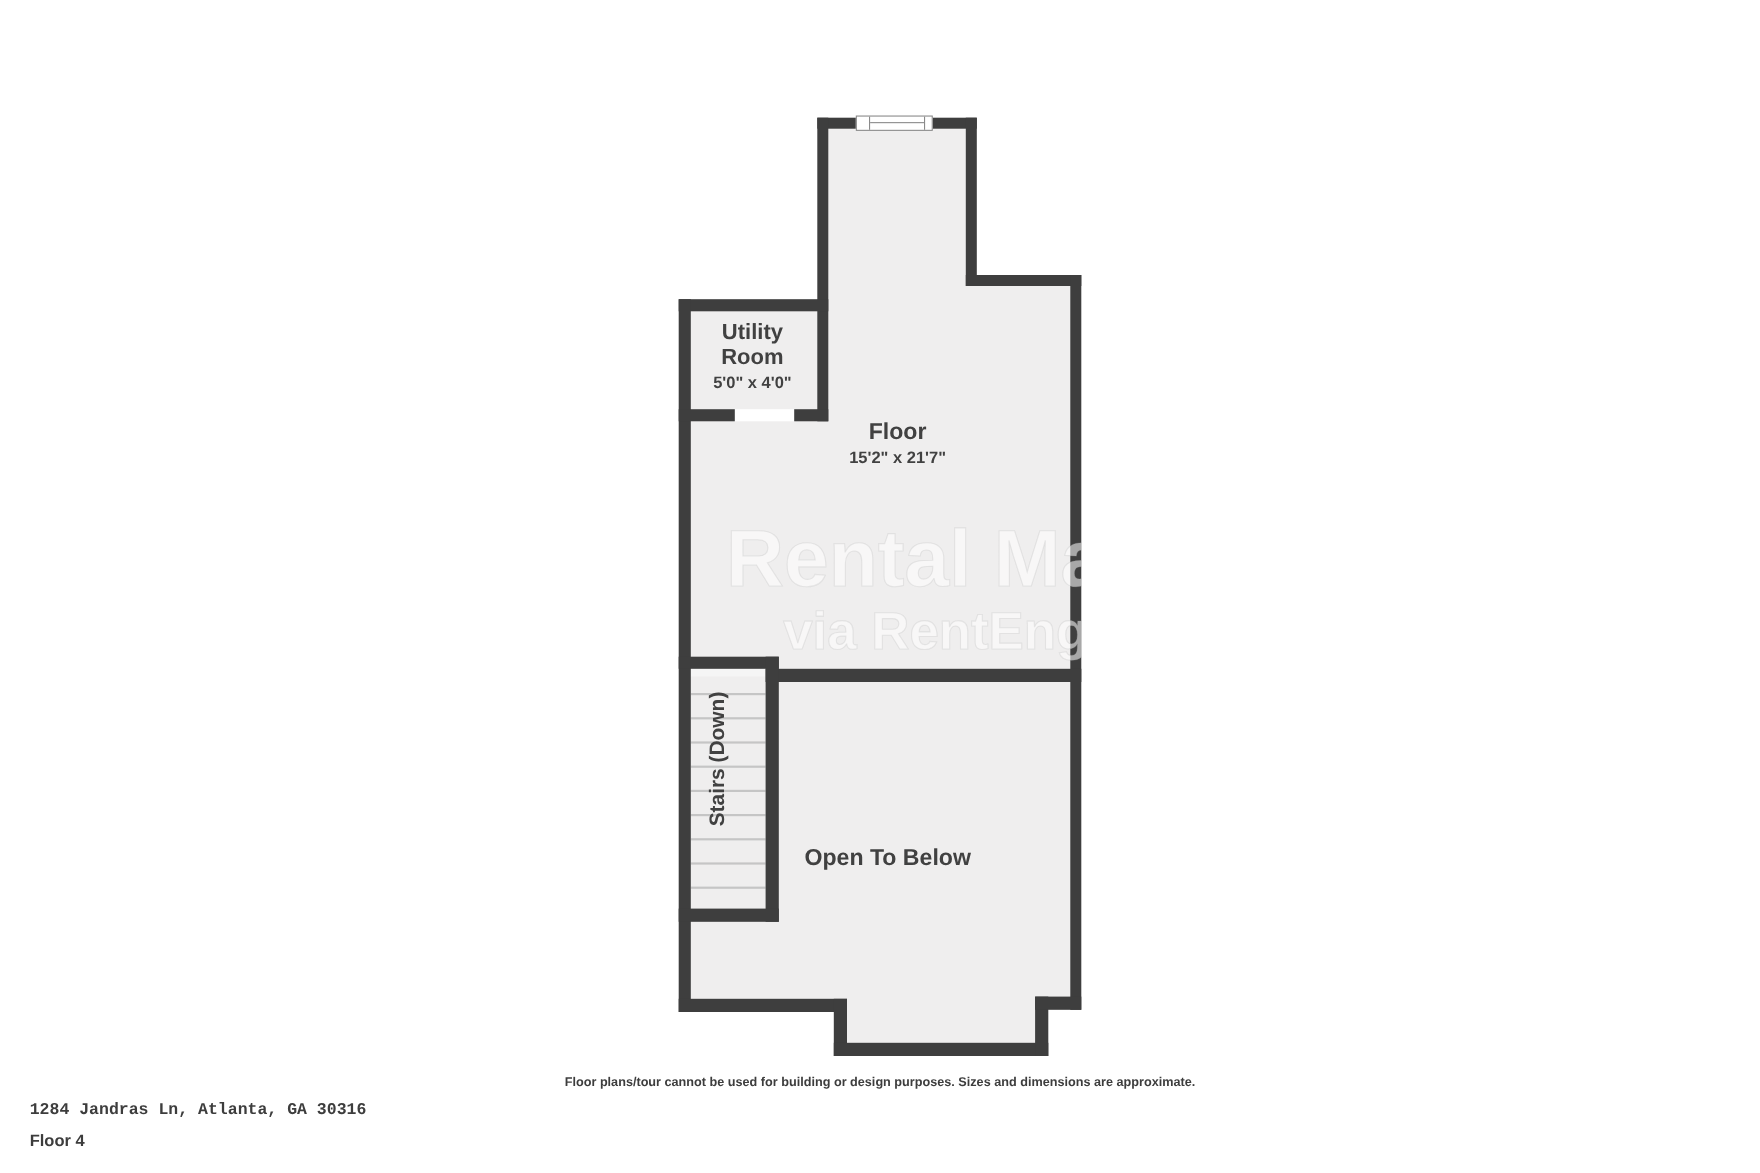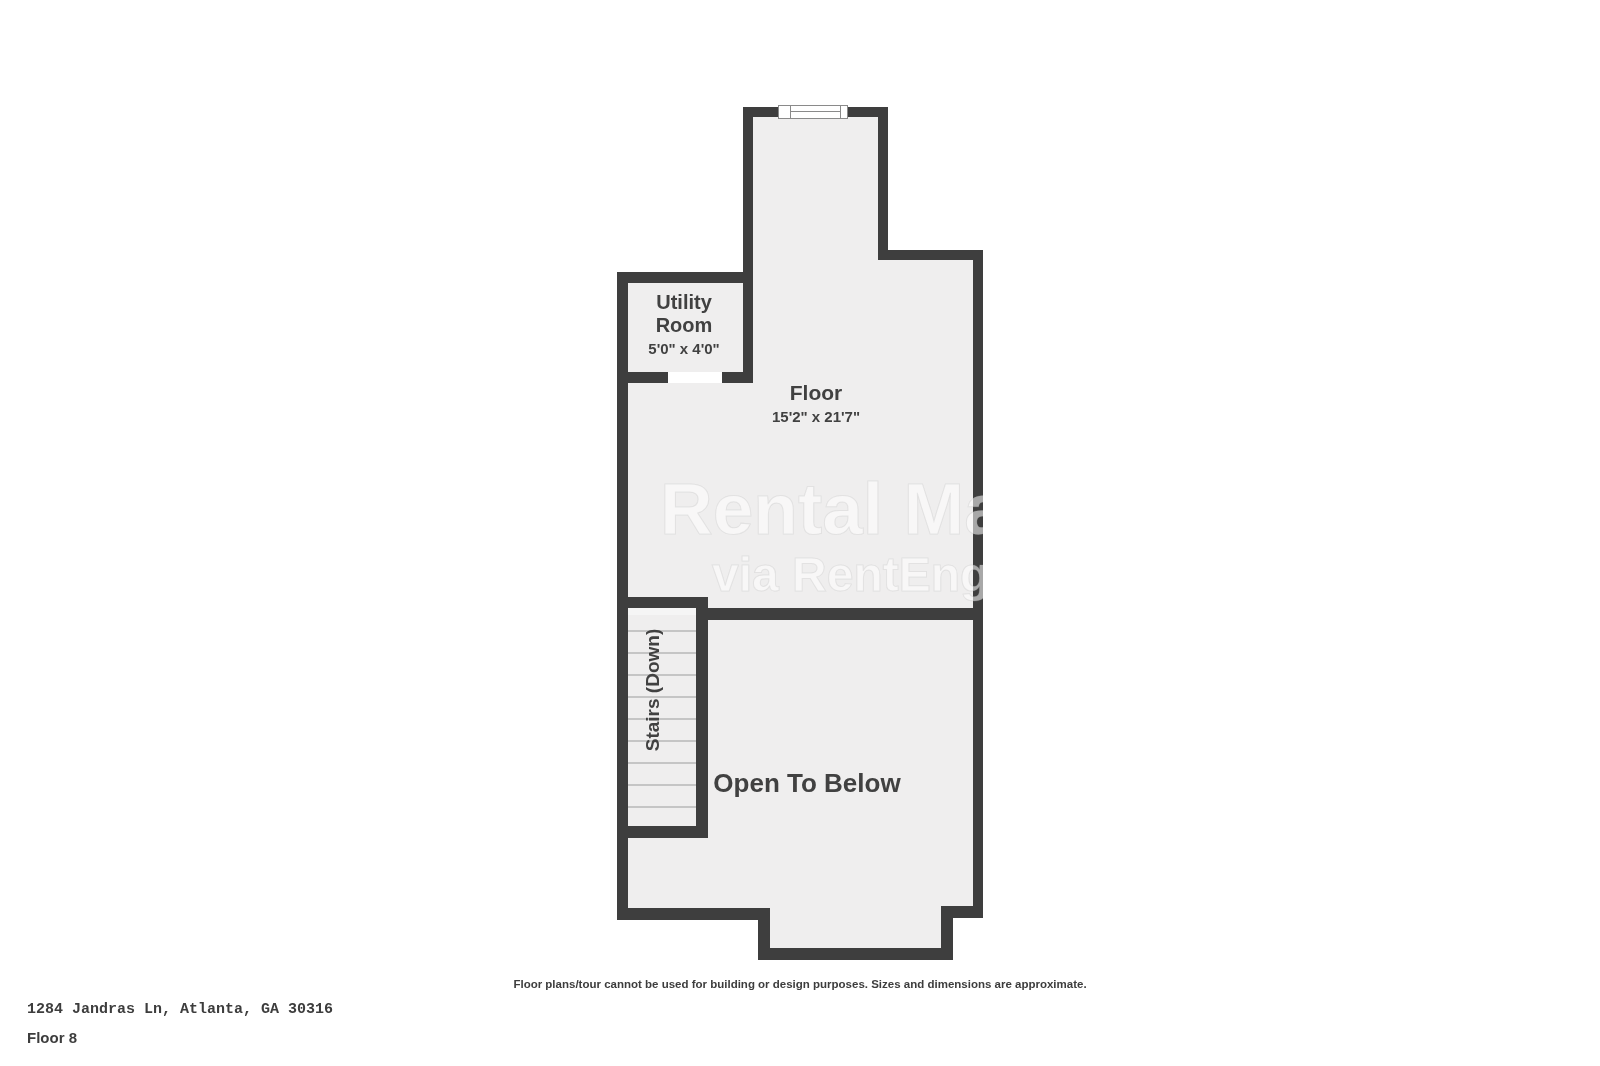--- a/index.html
+++ b/index.html
@@ -45,21 +45,21 @@
     color: #414141;
     text-align: center;
     transform: translateX(-50%);
   }
   .room-name { font-size: 20px; line-height: 23px; font-weight: bold; }
   .room-dims { font-size: 15px; line-height: 18px; font-weight: bold; margin-top: 3px; }
   .loft-label .room-name { font-size: 21px; line-height: 24px; }
   .openbelow-label {
     position: absolute; left: 807px; top: 768px;
     transform: translateX(-50%);
-    color: #414141; font-size: 26px; font-weight: bold; white-space: nowrap;
+    color: #414141; font-size: 21px; font-weight: bold; white-space: nowrap;
   }
   .stairs-label {
     position: absolute; left: 653px; top: 690px;
     transform: translate(-50%, -50%) rotate(-90deg);
     color: #414141; font-size: 19px; font-weight: bold; white-space: nowrap;
   }
 
   
   .watermark-clip {
     position: absolute;
@@ -153,15 +153,15 @@
 
     <div class="openbelow-label">Open To Below</div>
 
     <div class="watermark-clip">
       <div class="wm-line wm-line1">Rental Ma</div>
       <div class="wm-line wm-line2">via RentEngi</div>
     </div>
   </div>
 
   <div class="footer-address">1284 Jandras Ln, Atlanta, GA 30316</div>
-  <div class="footer-floor">Floor 8</div>
+  <div class="footer-floor">Floor 4</div>
   <div class="footer-disclaimer">Floor plans/tour cannot be used for building or design purposes. Sizes and dimensions are approximate.</div>
 </div>
 
 </body></html>

